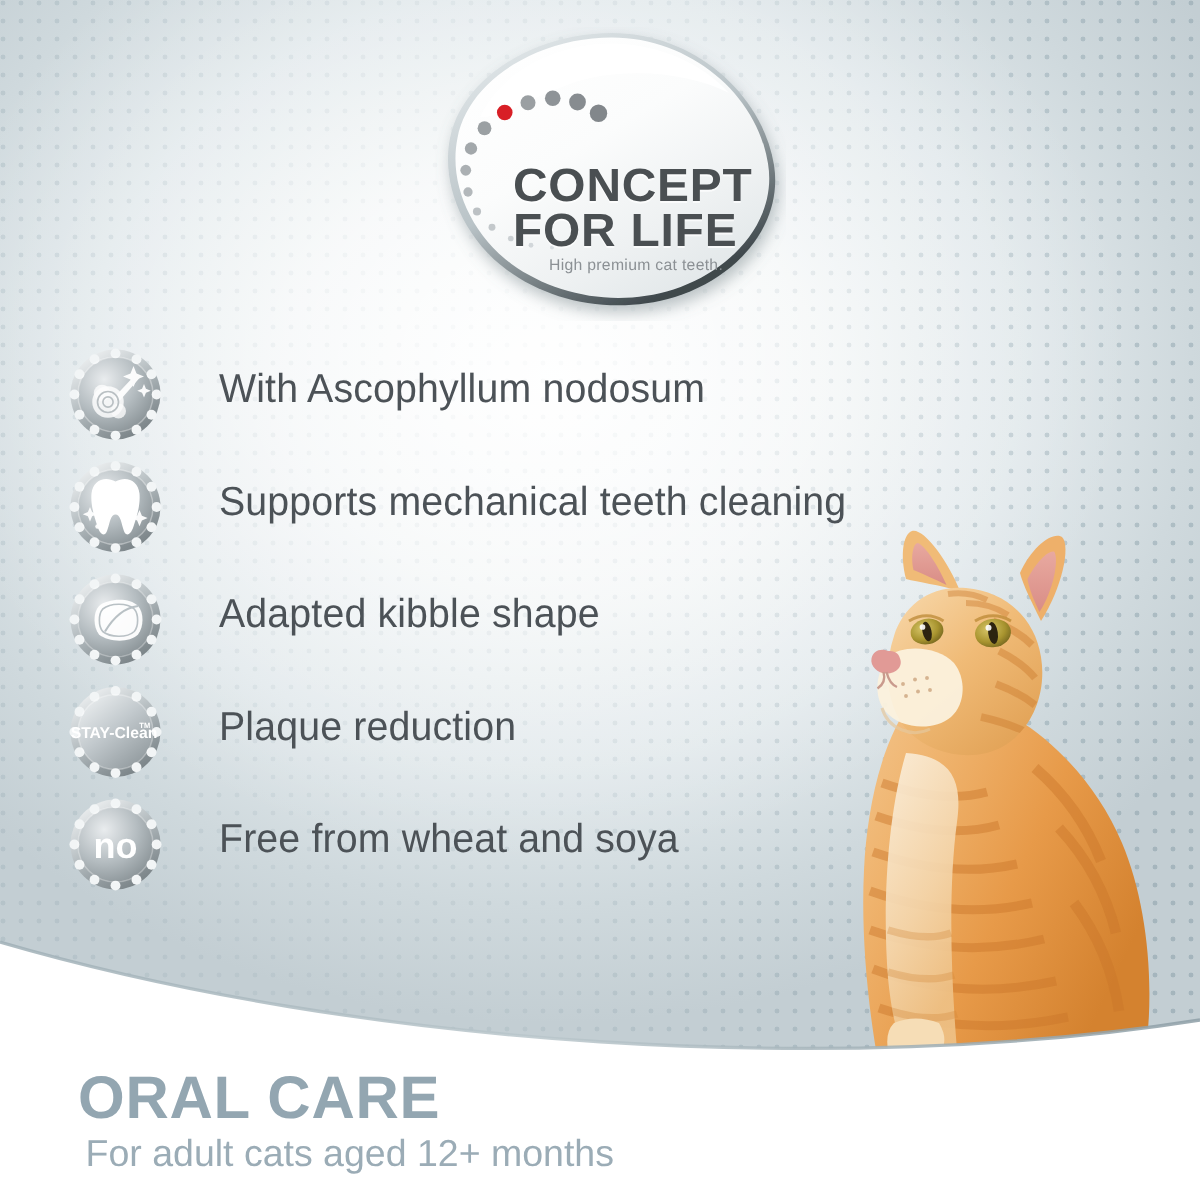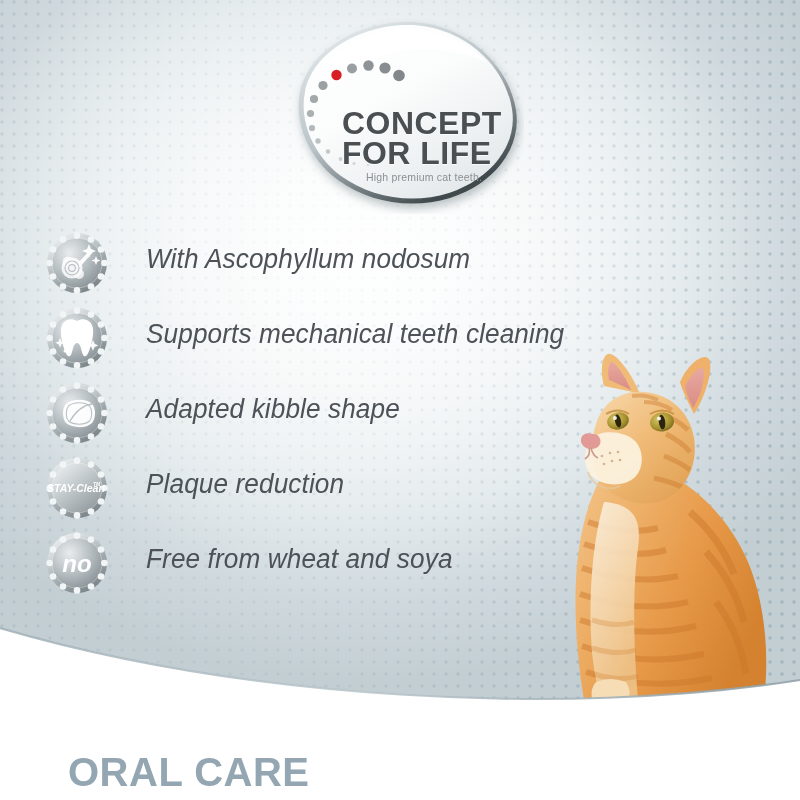--- a/index.html
+++ b/index.html
@@ -57,28 +57,27 @@
     pointer-events: none;
   }
   .banner {
     position: absolute;
     left: 0; top: 700px;
     width: 800px; height: 100px;
     background: #ffffff;
   }
   .banner-title {
     position: absolute;
-    left: 68px; top: 712px;
+    left: 52px; top: 712px;
     font-size: 40px;
     font-weight: bold;
     letter-spacing: 0.5px;
     color: #93a6b1;
     line-height: 1;
     white-space: nowrap;
-    margin-top: 40px;
   }
   .banner-sub {
     position: absolute;
     left: 57px; top: 757px;
     font-size: 25px;
     font-weight: normal;
     color: #9bacb6;
     line-height: 1;
     white-space: nowrap;
   }
@@ -111,21 +110,20 @@
     color: #8b9094;
     letter-spacing: 0.2px;
     white-space: nowrap;
   }
 
   
   .features {
     position: absolute;
     left: 46px; top: 232px;
     width: 560px;
-    font-style: italic;
   }
   .feature-row {
     position: relative;
     height: 75px;
   }
   .feature-icon {
     position: absolute;
     left: 0; top: 0;
     width: 62px; height: 62px;
   }
@@ -268,20 +266,21 @@
         </linearGradient>
       </defs>
       <path d="M0 68 C240 138 560 158 800 120 L800 240 L0 240 Z" fill="#ffffff"></path>
       <path d="M0 68 C240 138 560 158 800 120" stroke="url(#swooshEdge)" stroke-width="2.2" fill="none" opacity="0.85"></path>
       <path d="M0 86 C240 156 560 176 800 138 L800 240 L0 240 Z" fill="#ffffff" opacity="0.0"></path>
     </svg>
   </div>
 
   <div class="banner"></div>
   <div class="banner-title">ORAL CARE</div>
+  <div class="banner-sub">For adult cats aged 12+ months</div>
 
   <div class="logo">
     <svg width="234" height="196" viewBox="0 0 234 196" xmlns="http://www.w3.org/2000/svg">
       <defs>
         <linearGradient id="plaqueG" x1="0.15" y1="0" x2="0.85" y2="1">
           <stop offset="0%" stop-color="#ffffff"></stop>
           <stop offset="40%" stop-color="#fbfcfc"></stop>
           <stop offset="72%" stop-color="#eef1f2"></stop>
           <stop offset="100%" stop-color="#dfe5e7"></stop>
         </linearGradient>

